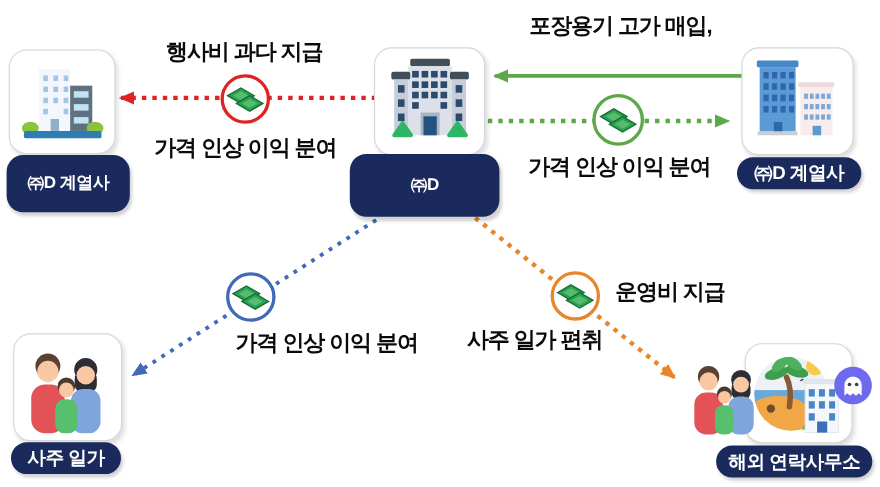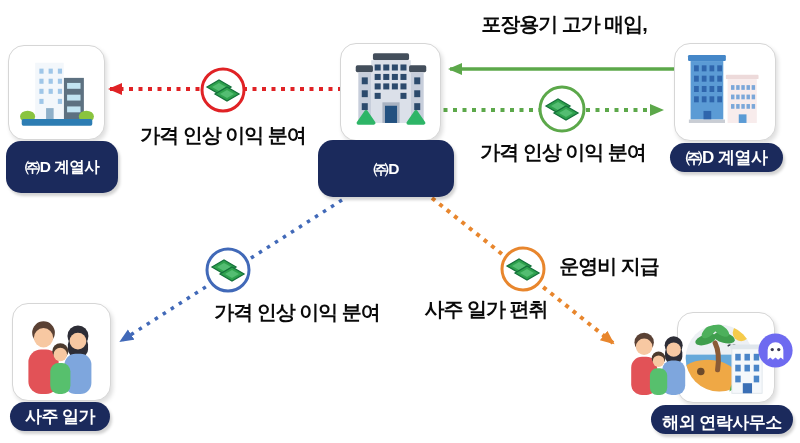--- a/index.html
+++ b/index.html
@@ -13,21 +13,21 @@
   }
   svg{display:block;}
   .arrow-layer{position:absolute;left:0;top:0;z-index:1;pointer-events:none;}
 
   .card{
     position:absolute;z-index:2;background:#fff;border:1.5px solid #d6d6d6;border-radius:16px;
     box-shadow:2px 3px 4px rgba(0,0,0,.13);display:flex;align-items:center;justify-content:center;
   }
   .pill{
     position:absolute;z-index:3;background:var(--navy);color:#fff;font-weight:bold;
-    border-radius:15px;display:flex;flex-direction:row;align-items:center;justify-content:center;
+    border-radius:15px;display:flex;flex-direction:column;align-items:center;justify-content:center;
     text-align:center;line-height:1.28;letter-spacing:-0.5px;white-space:nowrap;
     box-shadow:2px 3px 3px rgba(0,0,0,.18);
   }
   .pill-2line{font-size:15.5px;}
   .pill-1line{font-size:17px;}
 
   .flow-label{
     position:absolute;z-index:3;transform:translateX(-50%);font-weight:800;font-size:20px;
     color:var(--ink);white-space:nowrap;text-align:center;line-height:24px;letter-spacing:-1px;
   }
@@ -271,24 +271,25 @@
   </div>
   <div class="pill pill-2line" style="left:318px;top:140px;width:136px;height:57px;">
     <span>㈜D</span>
   </div>
   <div class="pill pill-1line" style="left:670px;top:143px;width:113px;height:29px;">
     <span>㈜D 계열사</span>
   </div>
   <div class="pill pill-1line" style="left:10px;top:402px;width:100px;height:29px;">
     <span>사주 일가</span>
   </div>
-  <div class="pill pill-1line" style="left:651px;top:405px;width:142px;height:29px;align-items:flex-end;">
+  <div class="pill pill-1line" style="left:651px;top:405px;width:142px;height:29px;">
     <span>해외 연락사무소</span>
   </div>
 
+  <div class="flow-label" style="left:222px;top:36px;">행사비 과다 지급</div>
   <div class="flow-label" style="left:223px;top:123px;">가격 인상 이익 분여</div>
 
   <div class="flow-label" style="left:564px;top:12px;">
     <span style="display:block">포장용기 고가 매입,</span>
   </div>
   <div class="flow-label" style="left:563px;top:140px;">가격 인상 이익 분여</div>
 
   <div class="flow-label" style="left:297px;top:300px;">가격 인상 이익 분여</div>
 
   <div class="flow-label" style="left:486px;top:297px;">사주 일가 편취</div>

